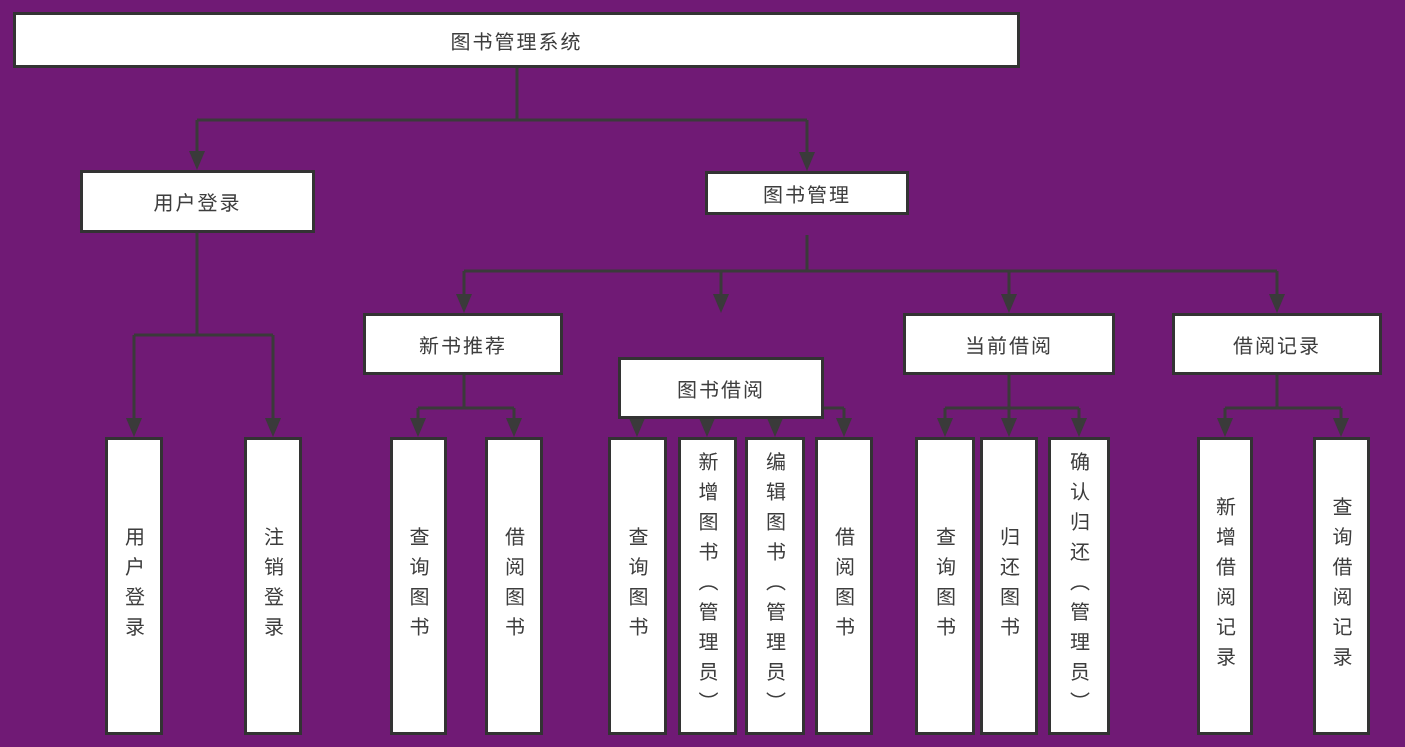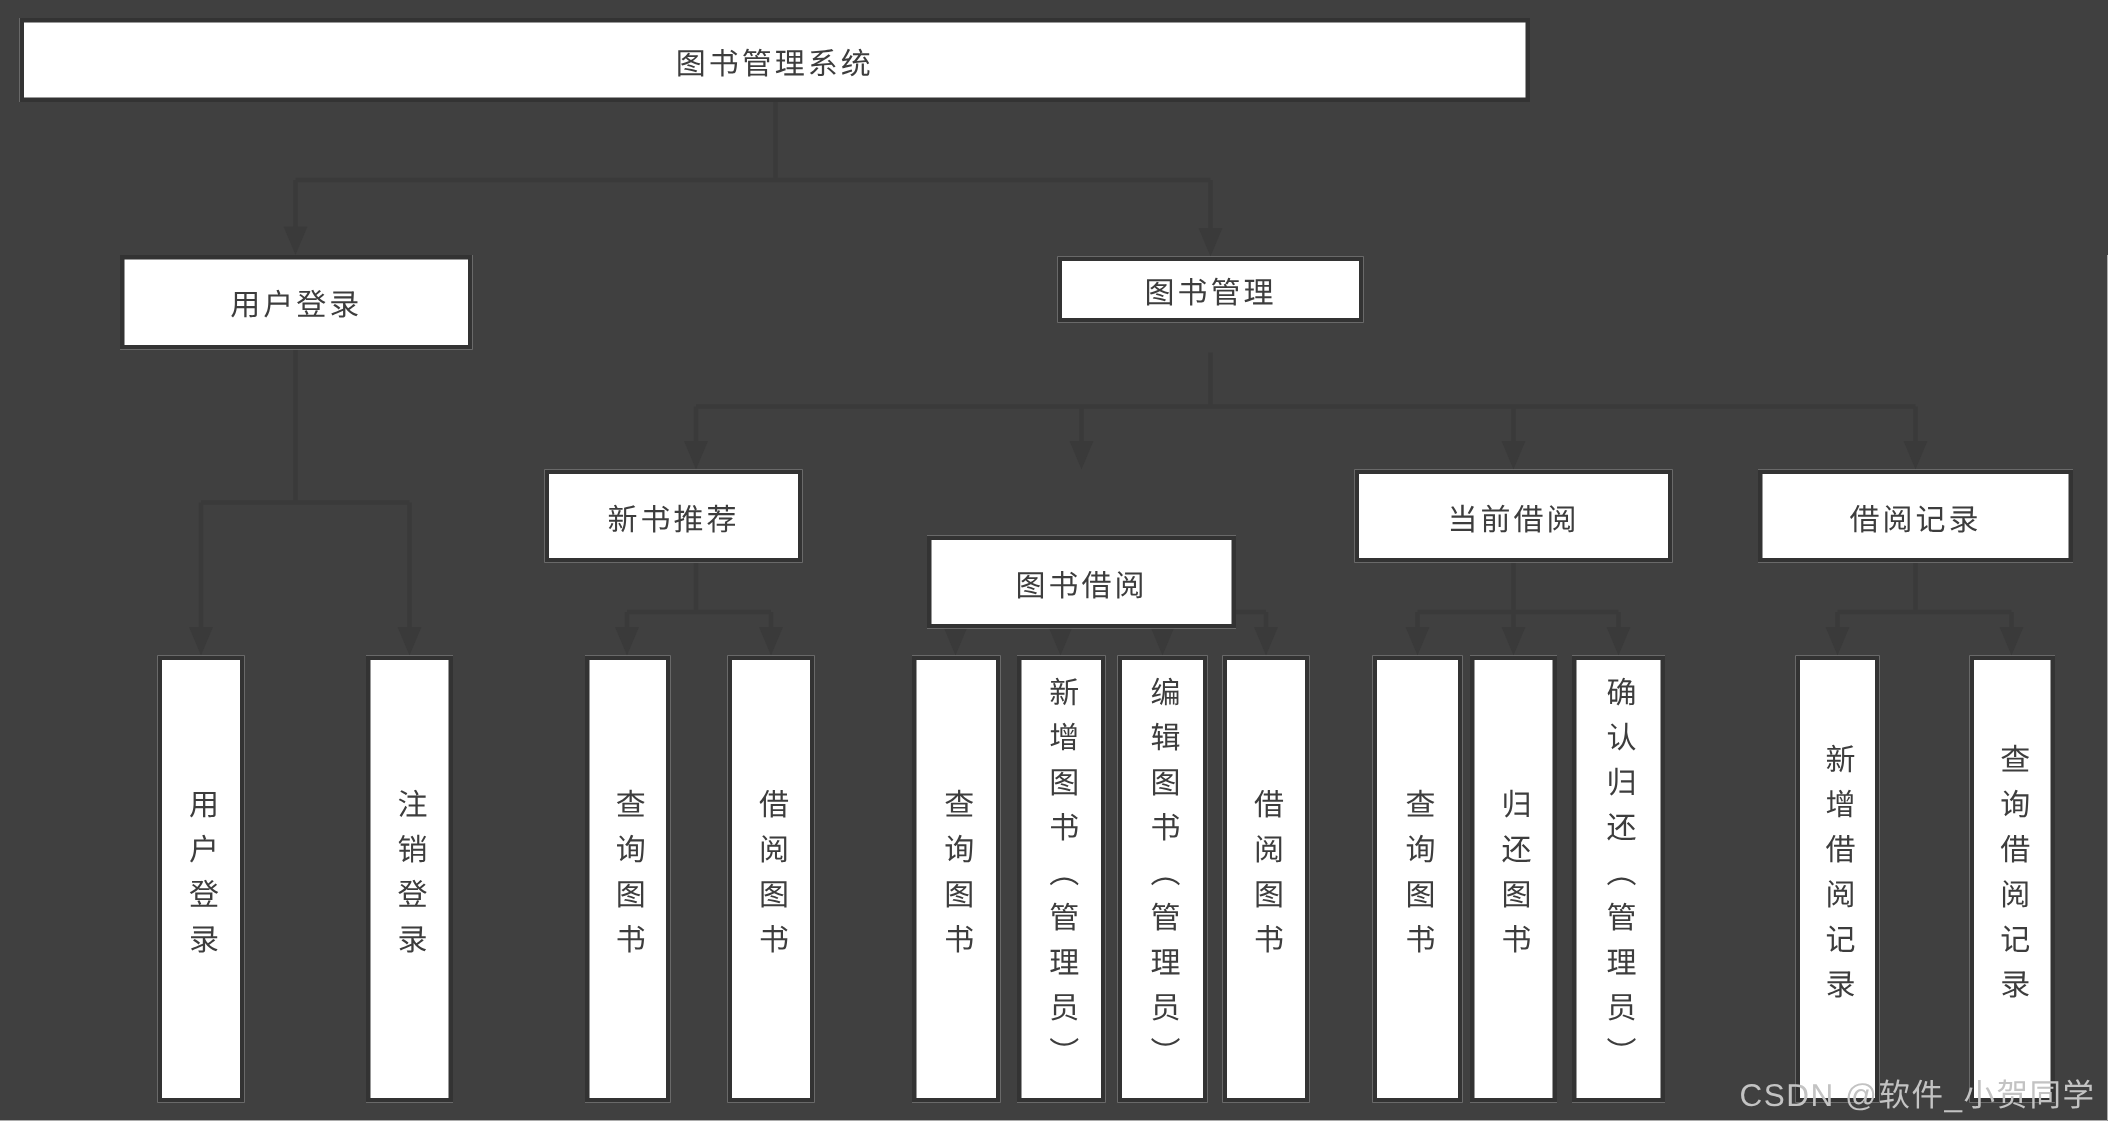--- a/index.html
+++ b/index.html
@@ -5,21 +5,21 @@
   html, body {
     margin: 0;
     padding: 0;
     background: #ffffff;
     font-family: "Liberation Sans", "DejaVu Sans", sans-serif;
   }
   .stage {
     position: relative;
     width: 1405px;
     height: 747px;
-    background: #404040;
+    background: #701a75;
     overflow: hidden;
   }
   svg.connectors {
     position: absolute;
     left: 0;
     top: 0;
     width: 1405px;
     height: 747px;
   }
   .box {
@@ -108,21 +108,21 @@
       <polygon fill="#3a3a3a" stroke="none" points="1217,418 1233,418 1225,437"></polygon>
       <polygon fill="#3a3a3a" stroke="none" points="1333,418 1349,418 1341,437"></polygon>
     </g>
   </svg>
 
   <div class="box h" style="left:13px; top:12px; width:1007px; height:56px;">图书管理系统</div>
 
   <div class="box h" style="left:80px; top:170px; width:235px; height:63px;">用户登录</div>
   <div class="box h" style="left:705px; top:171px; width:204px; height:44px;">图书管理</div>
 
-  <div class="box h" style="left:363px; top:313px; width:172px; height:62px;">新书推荐</div>
+  <div class="box h" style="left:363px; top:313px; width:200px; height:62px;">新书推荐</div>
   <div class="box h" style="left:618px; top:313px; width:206px; height:62px;margin-top:44px;">图书借阅</div>
   <div class="box h" style="left:903px; top:313px; width:212px; height:62px;">当前借阅</div>
   <div class="box h" style="left:1172px; top:313px; width:210px; height:62px;">借阅记录</div>
 
   <div class="box v" style="left:105px; top:437px; width:58px; height:298px;">用户登录</div>
   <div class="box v" style="left:244px; top:437px; width:58px; height:298px;">注销登录</div>
 
   <div class="box v" style="left:390px; top:437px; width:57px; height:298px;">查询图书</div>
   <div class="box v" style="left:485px; top:437px; width:58px; height:298px;">借阅图书</div>
 
@@ -131,14 +131,13 @@
   <div class="box v" style="left:745px; top:437px; width:60px; height:298px;">编辑图书（管理员）</div>
   <div class="box v" style="left:815px; top:437px; width:58px; height:298px;">借阅图书</div>
 
   <div class="box v" style="left:915px; top:437px; width:60px; height:298px;">查询图书</div>
   <div class="box v" style="left:980px; top:437px; width:58px; height:298px;">归还图书</div>
   <div class="box v" style="left:1048px; top:437px; width:62px; height:298px;">确认归还（管理员）</div>
 
   <div class="box v" style="left:1197px; top:437px; width:56px; height:298px;">新增借阅记录</div>
   <div class="box v" style="left:1313px; top:437px; width:57px; height:298px;">查询借阅记录</div>
 
-  <div class="watermark">CSDN @软件_小贺同学</div>
 </div>
 
 </body></html>

